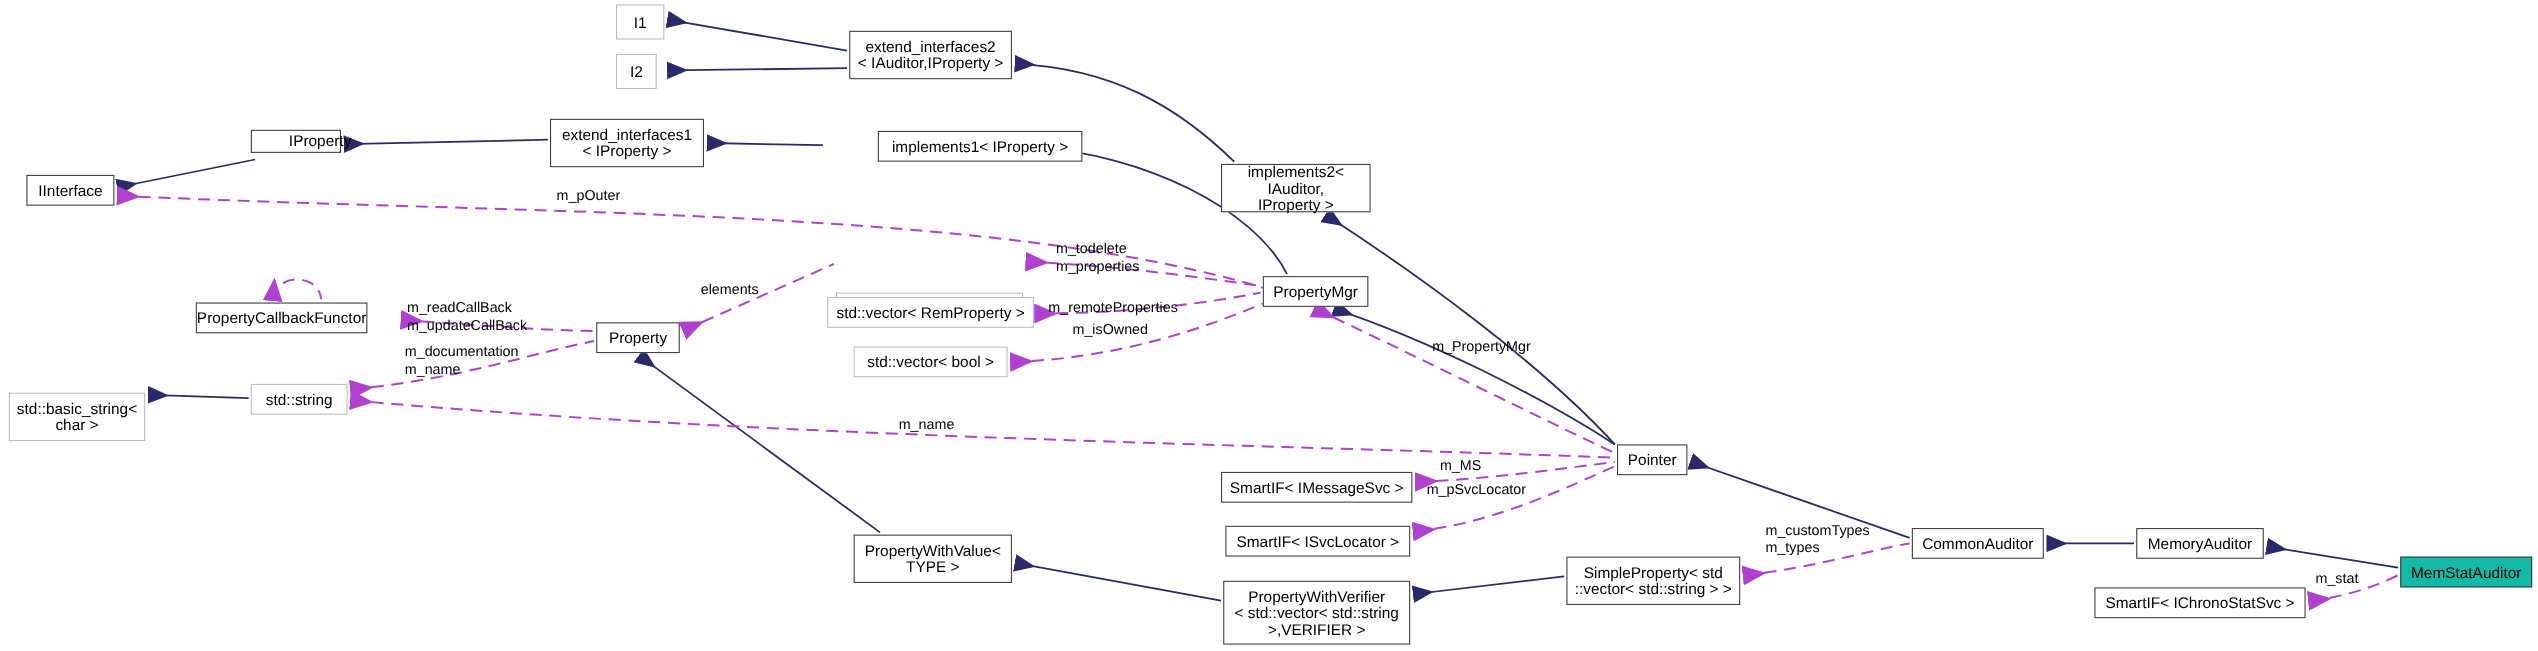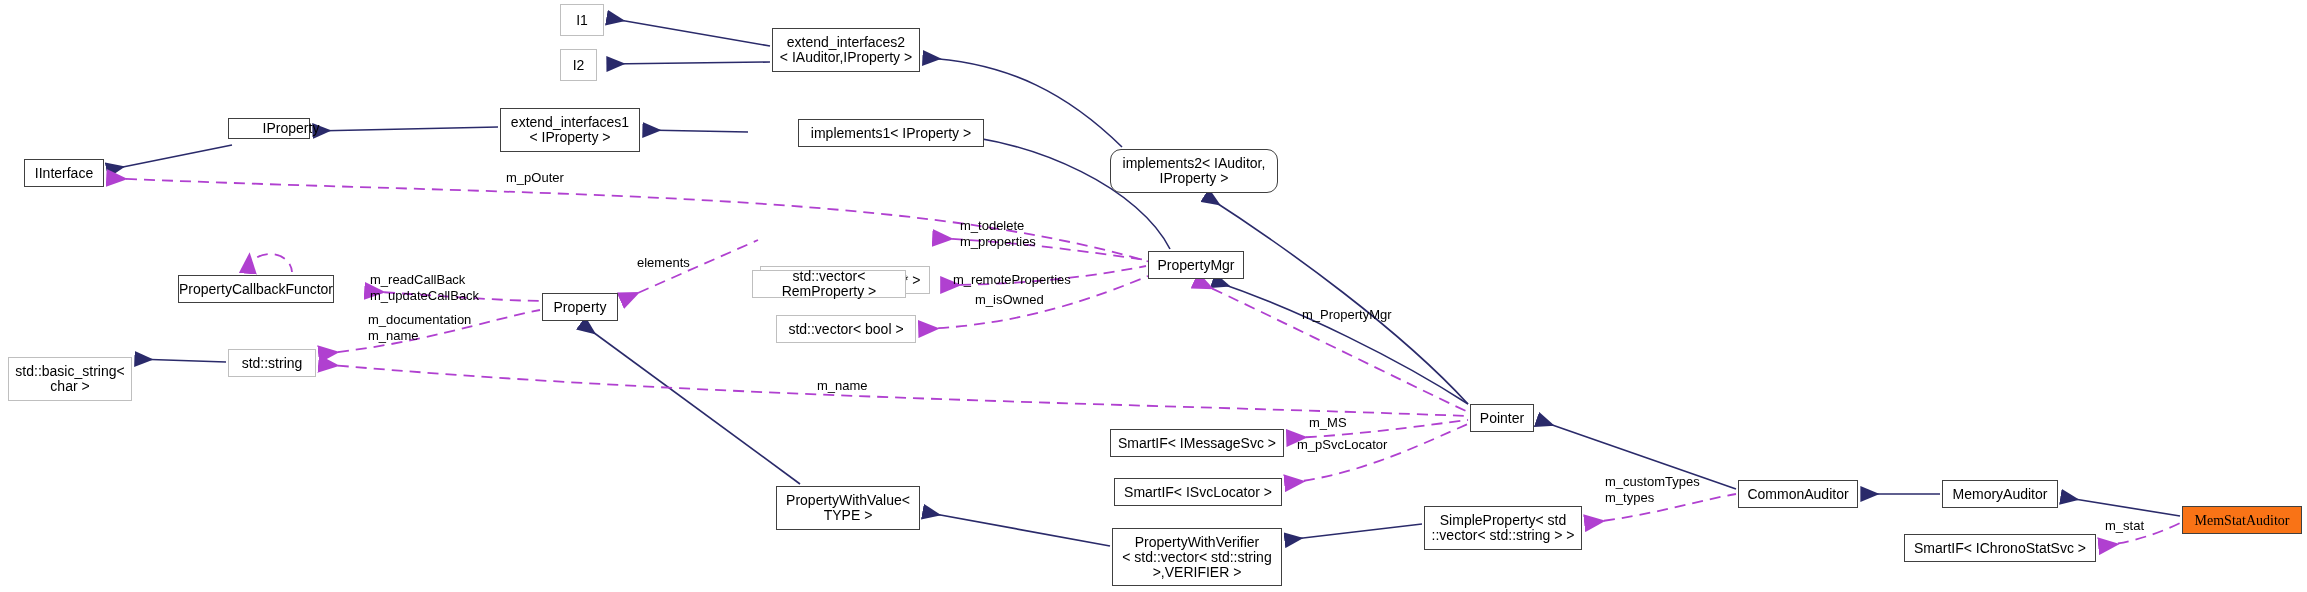--- a/index.html
+++ b/index.html
@@ -24,21 +24,21 @@
     color:#000000;
     white-space:pre-line;
     background:#ffffff;
     z-index:3;
   }
   
   .node.solid{ border:1.4px solid #404040; }
   
   .node.light{ border:1.2px solid #bfbfbf; }
   
-  .node.current{ border:1.4px solid #404040; background:#f97316;font-family:Liberation Serif, serif; }
+  .node.current{ border:1.4px solid #404040; background:#14b8a6; }
   .edge-label{
     position:absolute;
     font-size:13px;
     line-height:16px;
     color:#000000;
     text-align:left;
     white-space:pre-line;
     z-index:2;
     background:transparent;
   }
@@ -126,27 +126,27 @@
   </svg>
 
   <div class="node light" style="left:560px;top:4px;width:44px;height:32px;">I1</div>
   <div class="node light" style="left:560px;top:49px;width:37px;height:32px;">I2</div>
   <div class="node solid" style="left:772px;top:28px;width:148px;height:44px;">extend_interfaces2
 &lt; IAuditor,IProperty &gt;</div>
   <div class="node solid" style="left:228px;top:118px;width:82px;height:21px;padding-left:44px;">IProperty</div>
   <div class="node solid" style="left:500px;top:108px;width:140px;height:44px;">extend_interfaces1
 &lt; IProperty &gt;</div>
   <div class="node solid" style="left:750px;top:119px;width:186px;height:28px;margin-left:48px;">implements1&lt; IProperty &gt;</div>
-  <div class="node solid" style="left:1110px;top:149px;width:168px;height:44px;border-radius:11px;">implements2&lt; IAuditor,
+  <div class="node solid" style="left:1110px;top:149px;width:136px;height:44px;">implements2&lt; IAuditor,
 IProperty &gt;</div>
   <div class="node solid" style="left:24px;top:159px;width:80px;height:28px;">IInterface</div>
   <div class="node light" style="left:760px;top:222px;width:170px;height:28px;margin-top:44px;">std::vector&lt; Property * &gt;</div>
   <div class="node solid" style="left:1148px;top:251px;width:96px;height:28px;">PropertyMgr</div>
   <div class="node solid" style="left:178px;top:275px;width:156px;height:28px;">PropertyCallbackFunctor</div>
-  <div class="node light" style="left:752px;top:270px;width:154px;height:28px;">std::vector&lt; RemProperty &gt;</div>
+  <div class="node light" style="left:752px;top:270px;width:188px;height:28px;">std::vector&lt; RemProperty &gt;</div>
   <div class="node solid" style="left:542px;top:293px;width:76px;height:28px;">Property</div>
   <div class="node light" style="left:776px;top:315px;width:140px;height:28px;">std::vector&lt; bool &gt;</div>
   <div class="node light" style="left:8px;top:337px;width:124px;height:44px;margin-top:20px;">std::basic_string&lt;
 char &gt;</div>
   <div class="node light" style="left:228px;top:349px;width:88px;height:28px;">std::string</div>
   <div class="node solid" style="left:1470px;top:404px;width:64px;height:28px;">Pointer</div>
   <div class="node solid" style="left:1110px;top:429px;width:174px;height:28px;">SmartIF&lt; IMessageSvc &gt;</div>
   <div class="node solid" style="left:1738px;top:480px;width:120px;height:28px;">CommonAuditor</div>
   <div class="node solid" style="left:1942px;top:480px;width:116px;height:28px;">MemoryAuditor</div>
   <div class="node current" style="left:2182px;top:506px;width:120px;height:28px;">MemStatAuditor</div>

